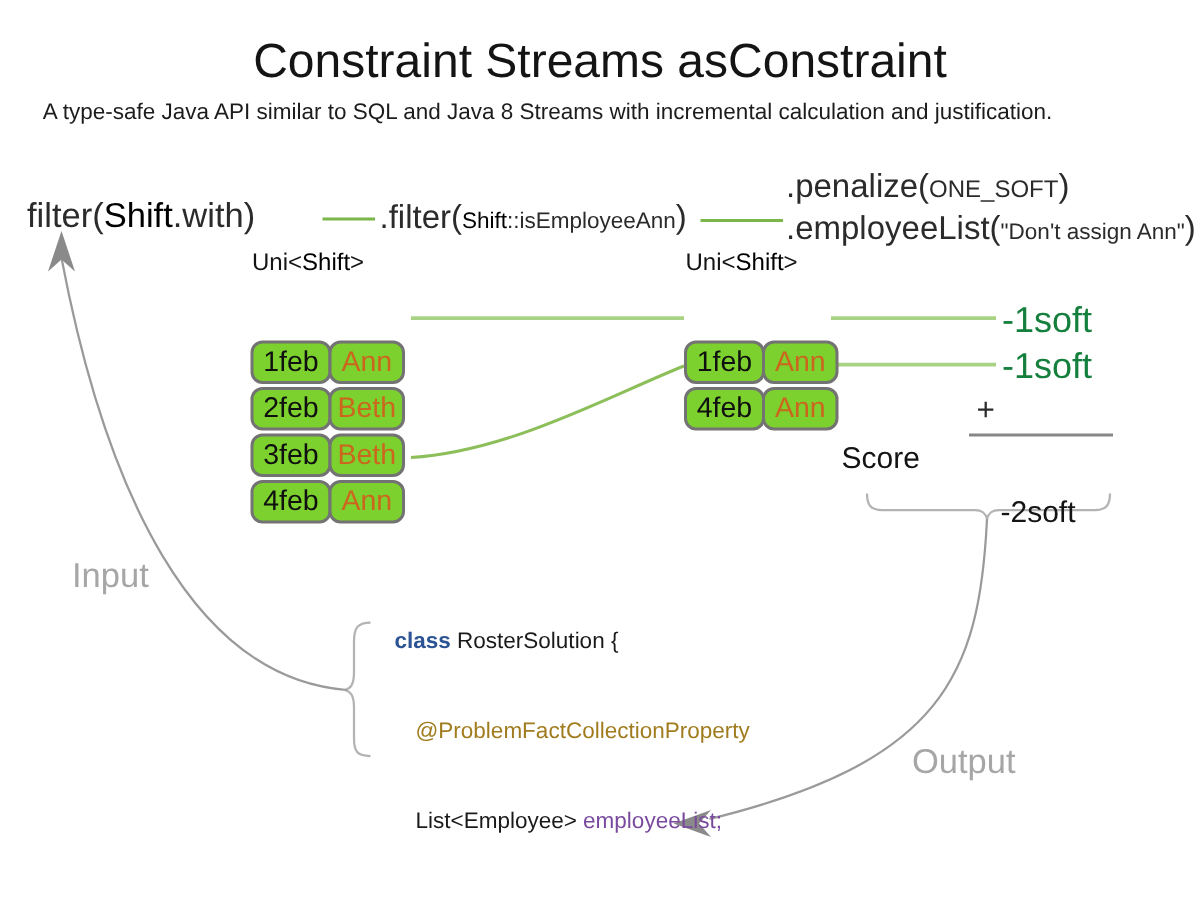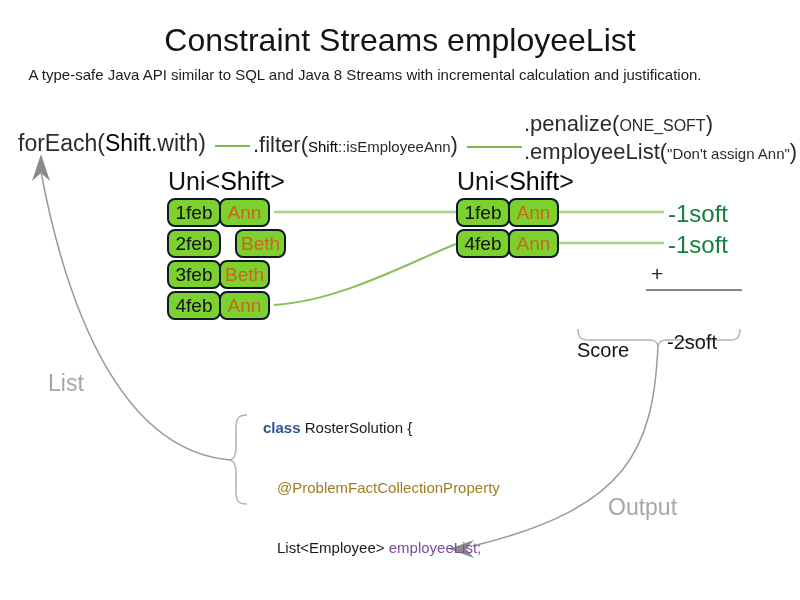--- a/index.html
+++ b/index.html
@@ -11,26 +11,26 @@
 
   .title{position:absolute;top:22px;left:0;width:800px;text-align:center;
          font-size:32px;font-weight:400;color:#141414;white-space:nowrap;}
   .subtitle{position:absolute;top:66px;left:0;width:730px;text-align:center;
             font-size:15px;color:#1c1c1c;white-space:nowrap;}
 
   .pipe{position:absolute;font-size:22px;color:#2b2b2b;white-space:nowrap;}
   .pipe .small{font-size:15px;}
   .t-green{color:#000000;}
 
-  .uni-label{position:absolute;font-size:25px;color:#141414;white-space:nowrap;}
+  .uni-label{position:absolute;font-size:16px;color:#141414;white-space:nowrap;}
 
   .srow{position:absolute;display:flex;}
-  .cell{height:25px;border:2px solid #0f172a;border-radius:8px;background:#7cd12e;
+  .cell{height:25px;border:2px solid #737373;border-radius:8px;background:#7cd12e;
         display:flex;align-items:center;justify-content:center;
-        font-size:19px;line-height:25px;}
+        font-size:19px;line-height:25px;margin-top:29px;}
   .cell.date{width:50px;color:#101010;margin-right:-2px;}
   .cell.name{width:47px;color:#cc661e;}
 
   .penalty{position:absolute;font-size:24px;color:#15803d;white-space:nowrap;}
   .plus{position:absolute;font-size:21px;color:#2b2b2b;}
   .score-label{position:absolute;font-size:20px;color:#141414;}
   .score-value{position:absolute;font-size:20px;color:#141414;margin-top:36px;}
 
   .io-label{position:absolute;font-size:23px;color:#a6a6a6;}
 
@@ -64,40 +64,40 @@
     <polygon points="449,549 474,540 466,549 474,558" fill="#8a8a8a"></polygon>
 
     <path d="M 247 415 C 238 415 236 419 236 428 L 236 448 C 236 456 234 459 230 460 C 234 461 236 464 236 472 L 236 492 C 236 501 238 504 247 504" stroke="#b3b3b3" stroke-width="1.5" fill="none"></path>
 
     <path d="M 231 460 C 128 452 70 325 41 172" stroke="#9a9a9a" stroke-width="1.5" fill="none"></path>
     <polygon points="41,154 32,181 41,173 50,181" fill="#8a8a8a"></polygon>
   </svg>
 
   <div class="layer">
 
-    <div class="title">Constraint Streams employeeList</div>
+    <div class="title">Constraint Streams asConstraint</div>
     <div class="subtitle">A type-safe Java API similar to SQL and Java 8 Streams with incremental calculation and justification.</div>
 
-    <div class="pipe" style="left:18px;top:130px;font-size:23px;"><span>forEach(</span><span class="t-green">Shift</span><span>.with)</span></div>
+    <div class="pipe" style="left:18px;top:130px;font-size:23px;"><span>filter(</span><span class="t-green">Shift</span><span>.with)</span></div>
 
     <div class="pipe" style="left:524px;top:111px;"><span>.penalize(</span><span class="small" style="font-size:16px;">ONE_SOFT</span><span>)</span></div>
 
     <div class="pipe" style="left:253px;top:132px;"><span>.filter(</span><span class="small t-green">Shift</span><span class="small">::isEmployeeAnn</span><span>)</span></div>
 
     <div class="pipe" style="left:524px;top:139px;"><span>.employeeList(</span><span class="small">"Don't assign Ann"</span><span>)</span></div>
 
     <div class="uni-label" style="left:168px;top:167px;"><span>Uni&lt;</span><span class="t-green">Shift</span><span>&gt;</span></div>
 
     <div class="uni-label" style="left:457px;top:167px;"><span>Uni&lt;</span><span class="t-green">Shift</span><span>&gt;</span></div>
 
     <div class="srow" style="left:167px;top:198px;">
       <div class="cell date">1feb</div>
       <div class="cell name">Ann</div>
     </div>
-    <div class="srow" style="left:167px;top:229px;gap:16px;">
+    <div class="srow" style="left:167px;top:229px;">
       <div class="cell date">2feb</div>
       <div class="cell name">Beth</div>
     </div>
     <div class="srow" style="left:167px;top:260px;">
       <div class="cell date">3feb</div>
       <div class="cell name">Beth</div>
     </div>
     <div class="srow" style="left:167px;top:291px;">
       <div class="cell date">4feb</div>
       <div class="cell name">Ann</div>
@@ -109,24 +109,24 @@
     </div>
     <div class="srow" style="left:456px;top:229px;">
       <div class="cell date">4feb</div>
       <div class="cell name">Ann</div>
     </div>
 
     <div class="penalty" style="left:668px;top:200px;">-1soft</div>
     <div class="penalty" style="left:668px;top:231px;">-1soft</div>
 
     <div class="plus" style="left:651px;top:262px;">+</div>
-    <div class="score-label" style="left:577px;top:295px;margin-top:44px;">Score</div>
+    <div class="score-label" style="left:561px;top:295px;">Score</div>
     <div class="score-value" style="left:667px;top:295px;">-2soft</div>
 
-    <div class="io-label" style="left:48px;top:370px;">List</div>
+    <div class="io-label" style="left:48px;top:370px;">Input</div>
     <div class="io-label" style="left:608px;top:494px;">Output</div>
 
     <div class="code">
       <div><span class="kw">class</span><span> RosterSolution {</span></div>
       <div class="ind"><span class="ann">@ProblemFactCollectionProperty</span></div>
       <div class="ind"><span>List&lt;Employee&gt; </span><span class="fld">employeeList;</span></div>
       
       
       
       

